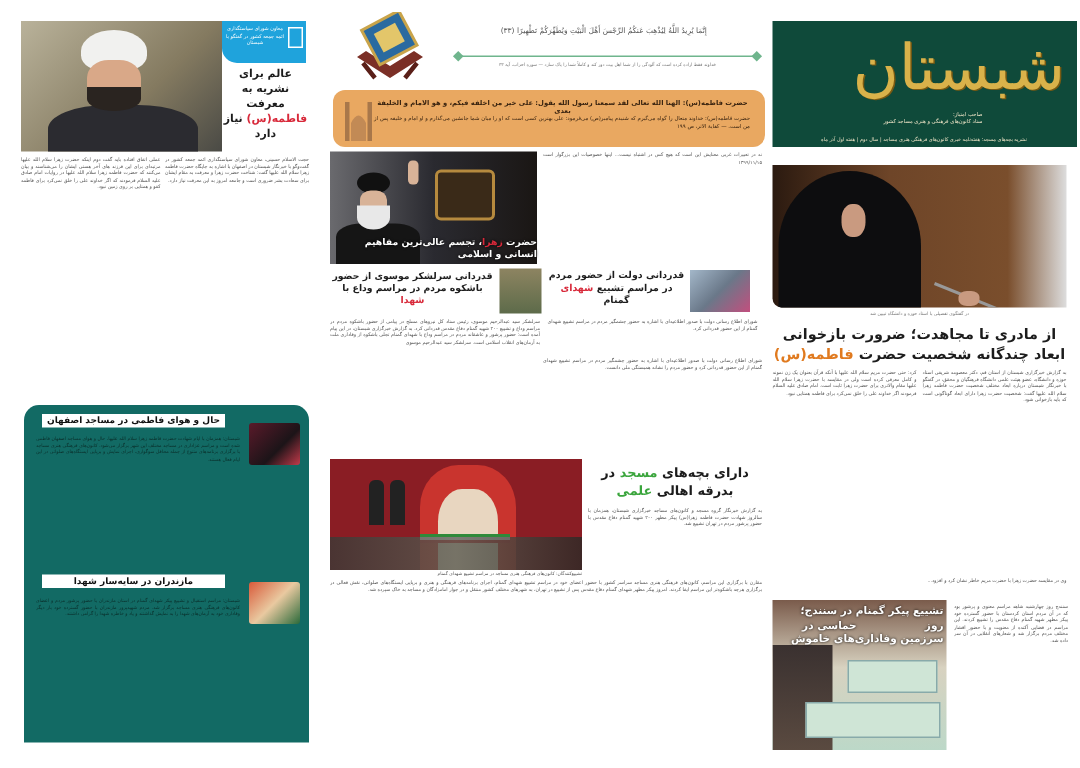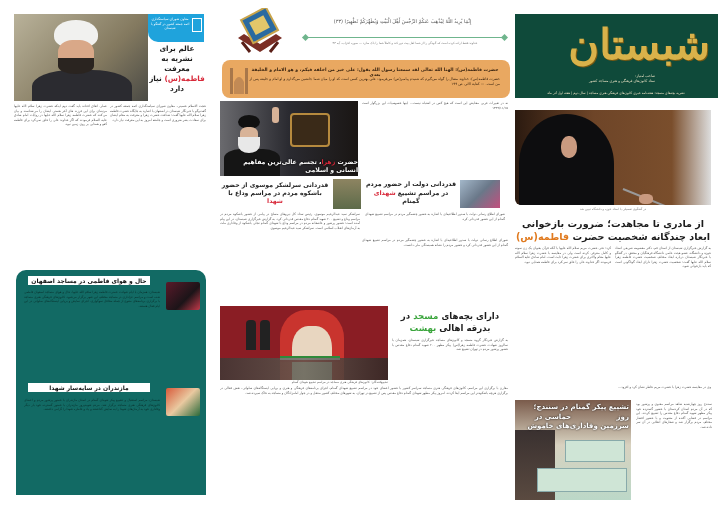--- a/index.html
+++ b/index.html
@@ -6,21 +6,21 @@
   html, body { width:720px; height:512px; overflow:hidden; background:#ffffff; }
   body { font-family:"DejaVu Sans", sans-serif; position:relative; direction:rtl; }
   .abs { position:absolute; }
   .txt { font-size:3.2px; line-height:4.6px; color:#555; text-align:justify; overflow:hidden; }
   .title { font-weight:bold; color:#1c1c1c; text-align:center; }
   .red { color:#d8293a; }
   .green { color:#3aa53c; }
 
   
   #masthead { left:515px; top:14px; width:203px; height:84px; background:#0f4a3a; }
-  #masthead .logo { position:absolute; right:8px; top:6px; font-size:42px; color:#d9b24a; font-family:"DejaVu Serif", serif; font-weight:bold; text-shadow:1px 1px 0 #7a5a12; }
+  #masthead .logo { position:absolute; right:8px; top:6px; font-size:42px; color:#d9b24a; font-family:"DejaVu Serif", serif; font-weight:normal; text-shadow:1px 1px 0 #7a5a12; }
   #masthead .slogan { position:absolute; left:10px; top:10px; font-size:14px; color:#d9b24a; font-family:"DejaVu Serif", serif; font-style:italic; }
   #masthead .owner { position:absolute; left:70px; top:60px; font-size:3.5px; color:#f0e6c8; text-align:right; width:70px; line-height:5px; }
   #masthead .sub { position:absolute; left:6px; bottom:3px; width:190px; font-size:3.3px; color:#f0e6c8; text-align:center; }
 
   
   #quran-icon { left:232px; top:8px; width:56px; height:46px; }
   #verse { left:300px; top:18px; width:205px; font-size:5px; color:#555; text-align:center; }
   #divider { left:305px; top:37px; width:200px; height:1px; background:#6fb58d; }
   #divider::before, #divider::after { content:""; position:absolute; top:-2px; width:5px; height:5px; background:#6fb58d; transform:rotate(45deg); }
   #divider::before { left:-2px; } #divider::after { right:-2px; }
@@ -204,21 +204,21 @@
     <div class="guard1"></div>
     <div class="guard2"></div>
     <div class="people"></div>
 </div>
 <div id="funeral-caption" class="abs">تشییع‌کنندگان: کانون‌های فرهنگی هنری مساجد در مراسم تشییع شهدای گمنام</div>
 
 <div id="masjed-title" class="abs title">
   <span>دارای بچه‌های</span>
   <span class="green">مسجد</span>
   <span>در بدرقه اهالی</span>
-  <span class="green">بهشت</span>
+  <span class="green">علمی</span>
 </div>
 <div id="masjed-body" class="abs txt">به گزارش خبرنگار گروه مسجد و کانون‌های مساجد خبرگزاری شبستان، همزمان با سالروز شهادت حضرت فاطمه زهرا(س) پیکر مطهر ۲۰۰ شهید گمنام دفاع مقدس با حضور پرشور مردم در تهران تشییع شد.</div>
 <div id="center-bottom-text" class="abs txt">مقارن با برگزاری این مراسم، کانون‌های فرهنگی هنری مساجد سراسر کشور با حضور اعضای خود در مراسم تشییع شهدای گمنام، اجرای برنامه‌های فرهنگی و هنری و برپایی ایستگاه‌های صلواتی، نقش فعالی در برگزاری هرچه باشکوه‌تر این مراسم ایفا کردند. امروز پیکر مطهر شهدای گمنام دفاع مقدس پس از تشییع در تهران، به شهرهای مختلف کشور منتقل و در جوار امامزادگان و مساجد به خاک سپرده شد.</div>
 
 <div id="woman-photo" class="abs">
   <div class="chador"></div>
     <div class="face"></div>
     <div class="mic"></div>
     <div class="hand"></div>
 </div>

